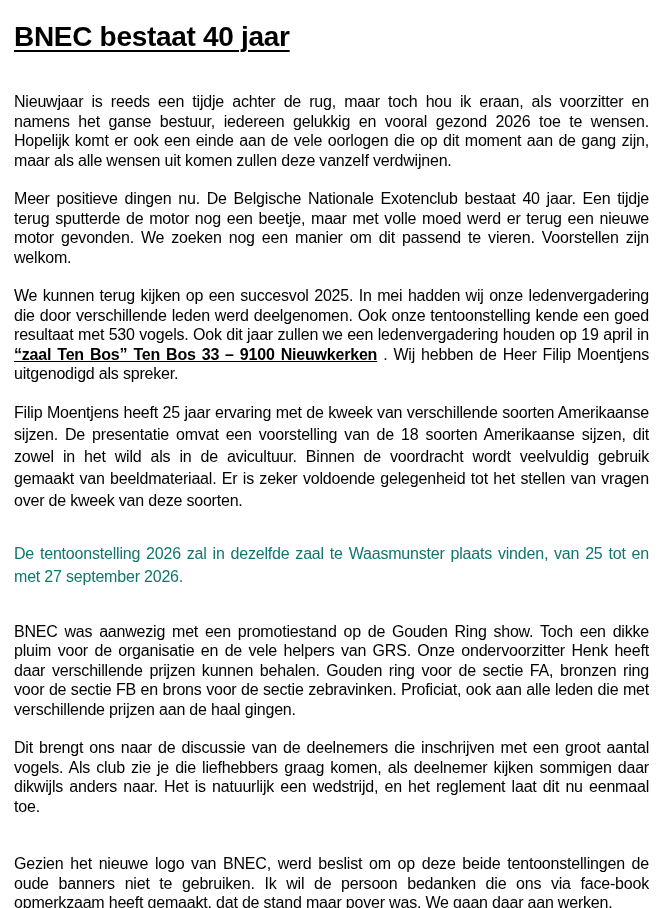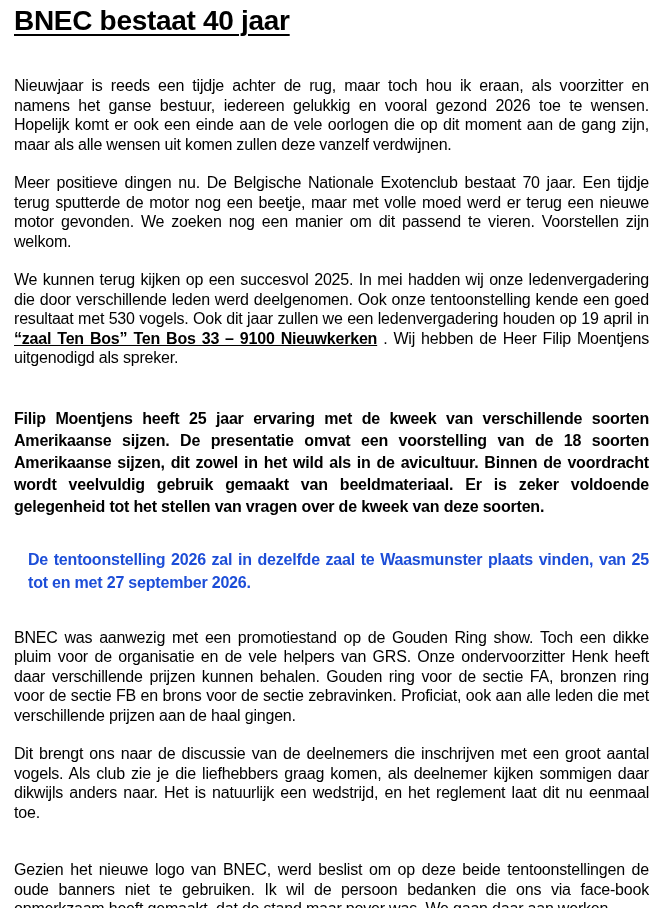--- a/index.html
+++ b/index.html
@@ -13,47 +13,45 @@
       overflow: hidden;
       font-family: "Liberation Sans", "DejaVu Sans", sans-serif;
       color: #000000;
     }
     .page {
       position: relative;
       padding: 0 16px 0 14px;
     }
     .title {
       margin: 0;
-      padding-top: 4px;
+      padding-top: 20px;
       font-size: 28px;
       font-weight: bold;
       text-decoration: underline;
       text-decoration-thickness: 2px;
       text-underline-offset: 4px;
       letter-spacing: -0.3px;
       line-height: 34px;
       height: 40px;
     }
     .para {
       margin: 0;
       font-size: 16px;
       line-height: 19.5px;
       text-align: justify;
       letter-spacing: -0.2px;
     }
     .para.bold {
-      font-weight: bold;
+      font-weight: normal;
       line-height: 22px;
-      margin-top: 22px;
     }
     .para.gray {
-      font-weight: bold;
-      color: #1d4ed8;
+      font-weight: normal;
+      color: #0f766e;
       line-height: 23px;
-      margin-left: 14px;
     }
     .u-bold {
       font-weight: bold;
       text-decoration: underline;
     }
     .sign {
       margin: 0;
       font-size: 13.3px;
       line-height: 19.5px;
     }
@@ -61,21 +59,21 @@
 </head>
 <body>
 
 <div class="page">
   <h1 class="title">BNEC bestaat 40 jaar</h1>
 
   <div style="height:32px"></div>
   <p class="para">Nieuwjaar is reeds een tijdje achter de rug, maar toch hou ik eraan, als voorzitter en namens het ganse bestuur, iedereen gelukkig en vooral gezond 2026 toe te wensen. Hopelijk komt er ook een einde aan de vele oorlogen die op dit moment aan de gang zijn, maar als alle wensen uit komen zullen deze vanzelf verdwijnen.</p>
 
   <div style="height:19px"></div>
-  <p class="para">Meer positieve dingen nu. De Belgische Nationale Exotenclub bestaat 70 jaar. Een tijdje terug sputterde de motor nog een beetje, maar met volle moed werd er terug een nieuwe motor gevonden.  We zoeken nog een manier om dit passend te vieren. Voorstellen zijn welkom.</p>
+  <p class="para">Meer positieve dingen nu. De Belgische Nationale Exotenclub bestaat 40 jaar. Een tijdje terug sputterde de motor nog een beetje, maar met volle moed werd er terug een nieuwe motor gevonden.  We zoeken nog een manier om dit passend te vieren. Voorstellen zijn welkom.</p>
 
   <div style="height:19px"></div>
   <p class="para"><span>We kunnen terug kijken op een succesvol 2025. In mei hadden wij onze ledenvergadering die door verschillende leden werd deelgenomen. Ook onze tentoonstelling kende een goed resultaat met 530 vogels. Ook dit jaar zullen we een ledenvergadering houden op 19 april in </span><span class="u-bold">“zaal Ten Bos” Ten Bos 33 – 9100 Nieuwkerken</span><span> . Wij hebben de Heer Filip Moentjens uitgenodigd als spreker.</span></p>
 
   <div style="height:18px"></div>
   <p class="para bold">Filip Moentjens heeft 25 jaar ervaring met de kweek van verschillende soorten Amerikaanse sijzen. De presentatie omvat een voorstelling van de 18 soorten Amerikaanse sijzen, dit zowel in het wild als in de avicultuur. Binnen  de voordracht wordt veelvuldig gebruik gemaakt van beeldmateriaal. Er is zeker voldoende gelegenheid tot het stellen van vragen over de kweek van deze soorten.</p>
 
   <div style="height:30px"></div>
   <p class="para gray">De tentoonstelling 2026 zal in dezelfde zaal te Waasmunster plaats vinden, van 25 tot en met 27 september 2026.</p>
 

